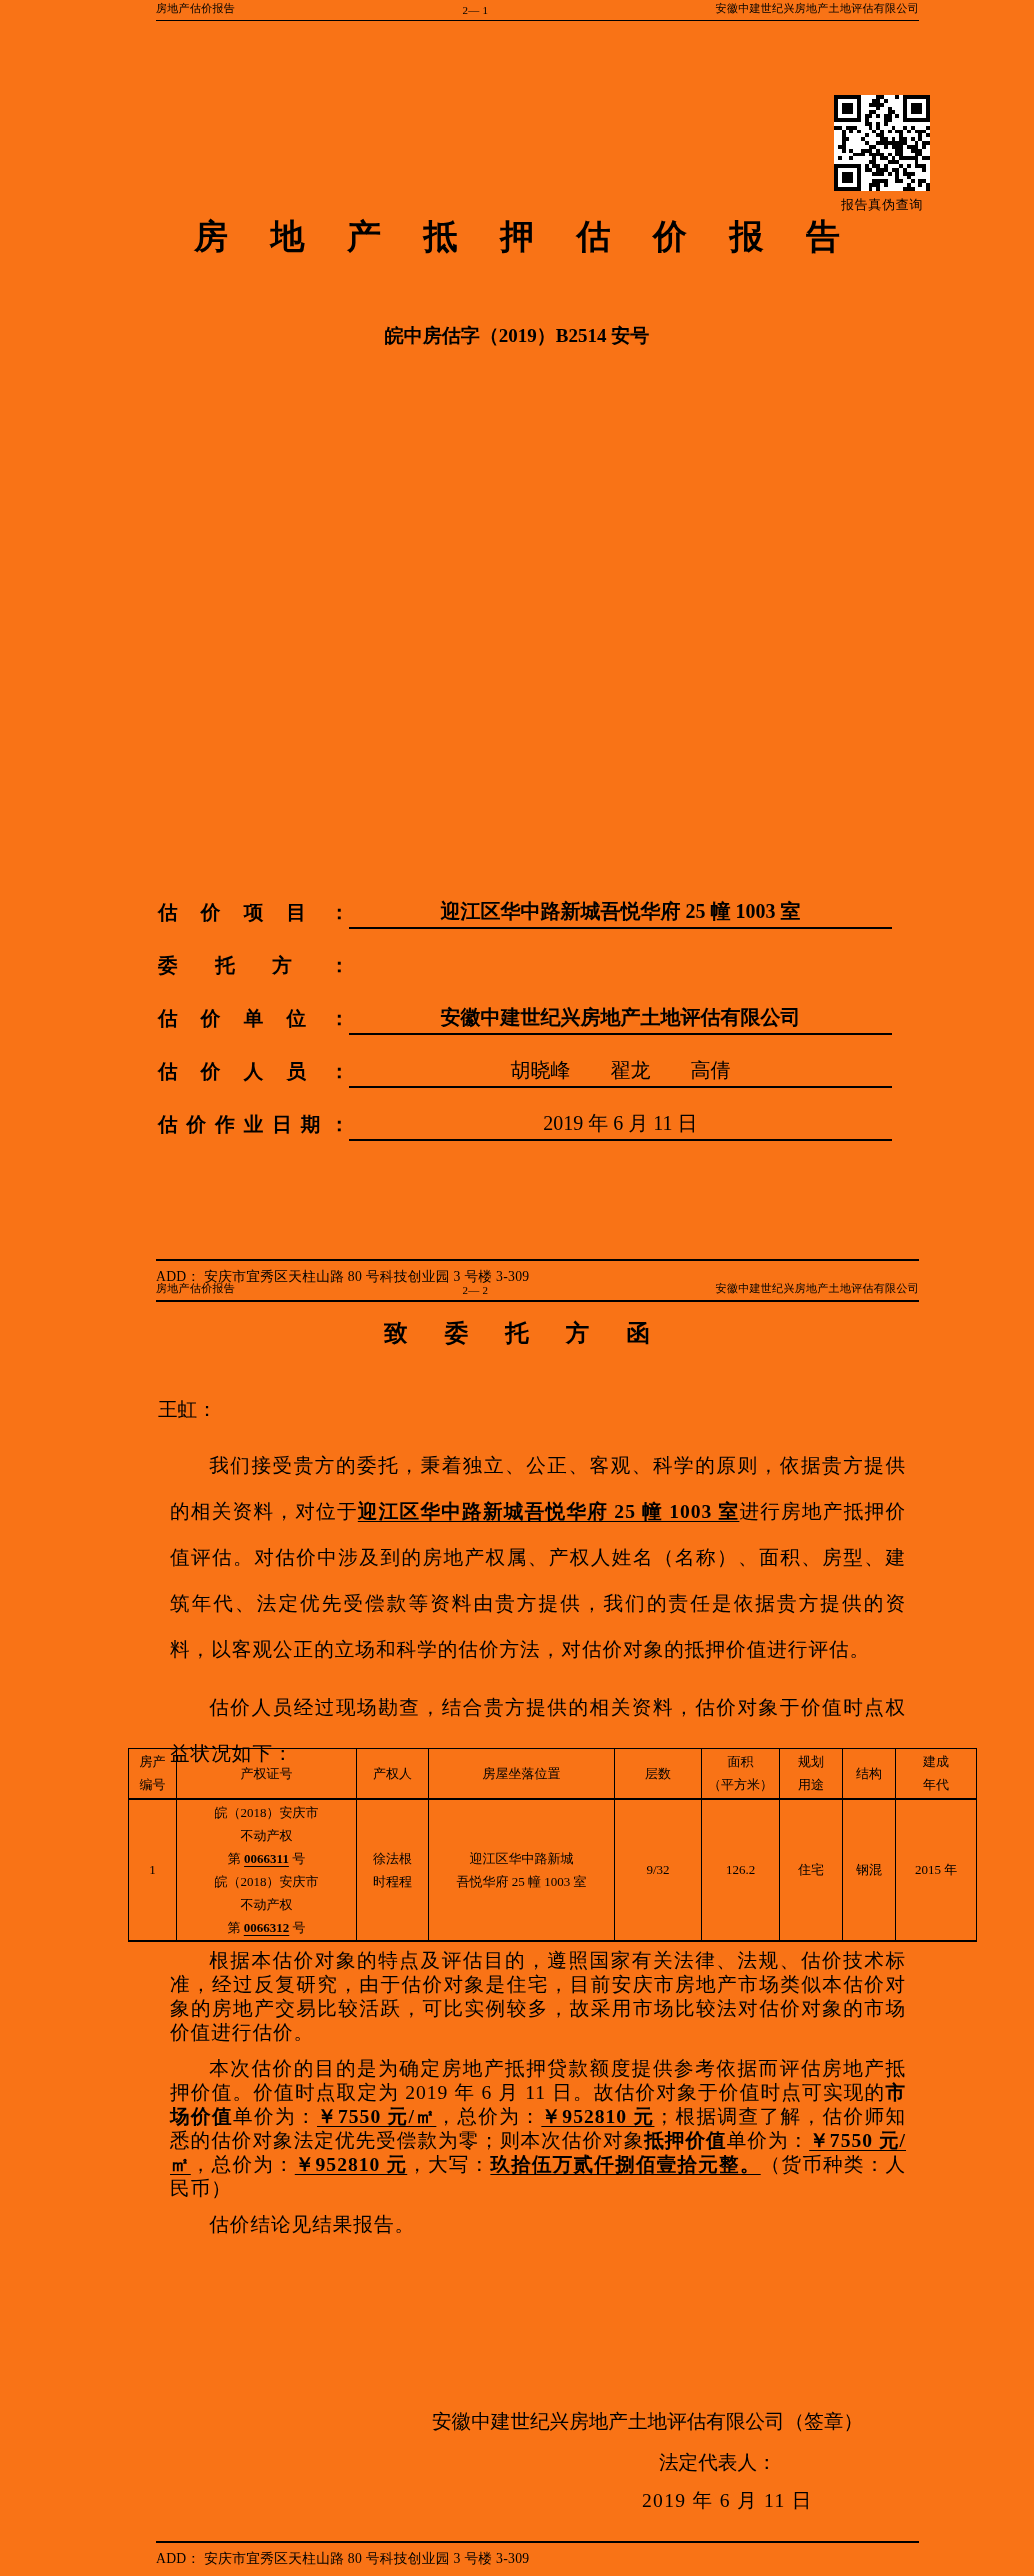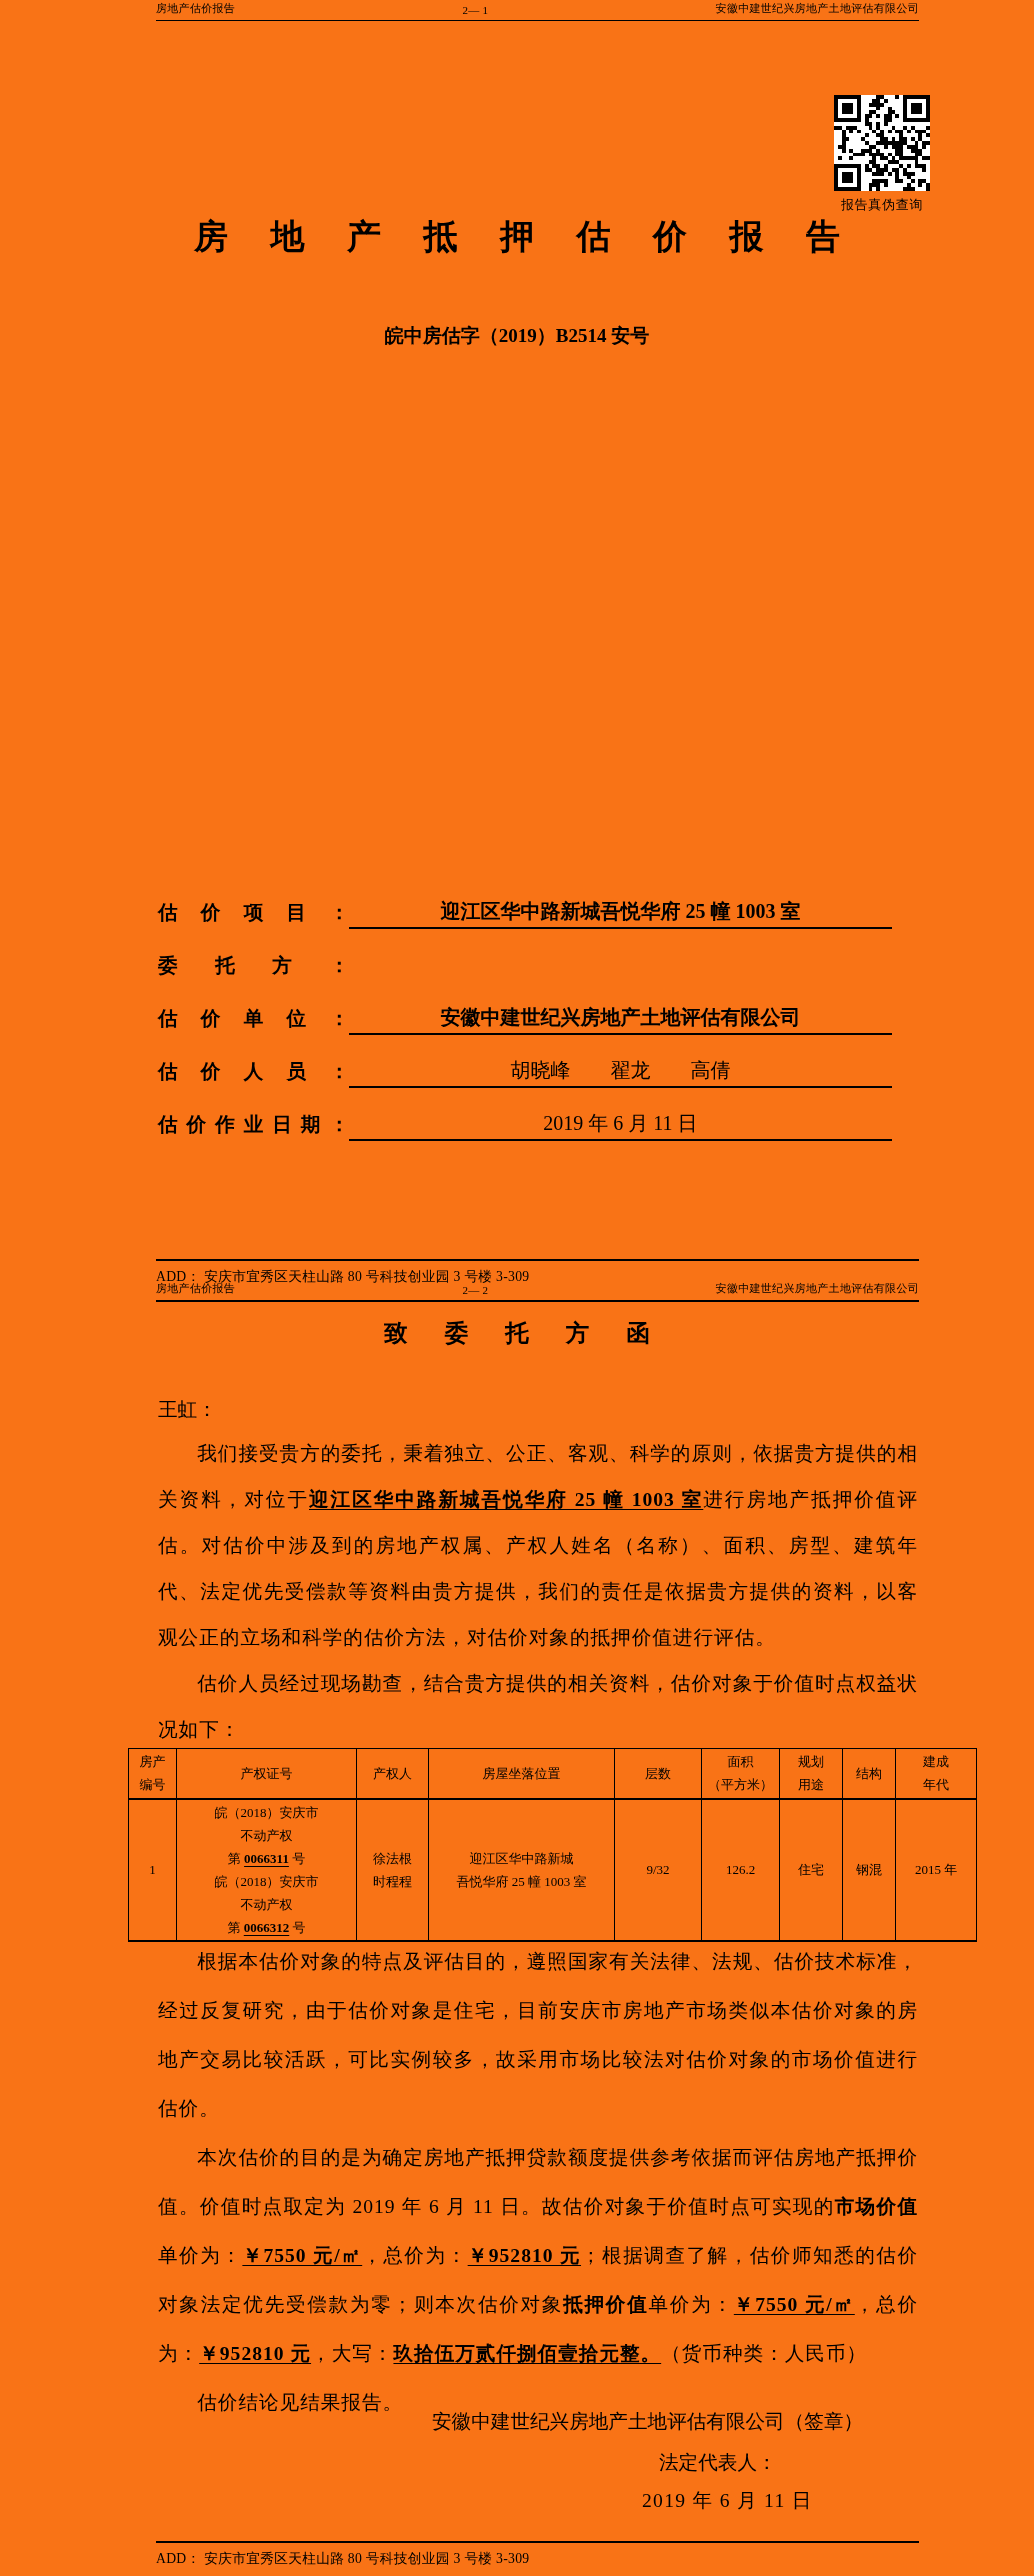--- a/index.html
+++ b/index.html
@@ -34,22 +34,22 @@
         padding-bottom:2px;white-space:pre;}
   .fval.vb{font-weight:bold;}
 
   
   .lettertitle{top:1317px;left:0;width:100%;text-align:center;font-size:23.5px;
                font-weight:bold;letter-spacing:15.6px;text-indent:15.6px;}
   .salut{top:1396px;left:158px;font-size:19.6px;}
   .bodytext{left:158px;width:760px;font-size:19.6px;letter-spacing:1px;
             text-align:justify;}
   .body1{top:1431px;line-height:46px;}
-  .body2{top:1937px;line-height:49px;}
-  .bodytext p{margin:0;text-indent:2em;}
+  .body2{top:1937px;line-height:24px;}
+  .bodytext p{margin:12px;text-indent:2em;}
 
   .ptable{top:1748px;left:128px;width:849px;border-collapse:collapse;
           font-size:13px;line-height:23px;table-layout:fixed;}
   .ptable th,.ptable td{border:1.3px solid #000;text-align:center;vertical-align:middle;
           font-weight:normal;padding:1.3px 2px;overflow:hidden;}
   .ptable thead tr{height:48px;}
   .ptable thead th{border-bottom-width:2.6px;}
   .ptable tbody tr{height:139px;}
   .ptable tbody td{border-bottom-width:2.6px;}
 

